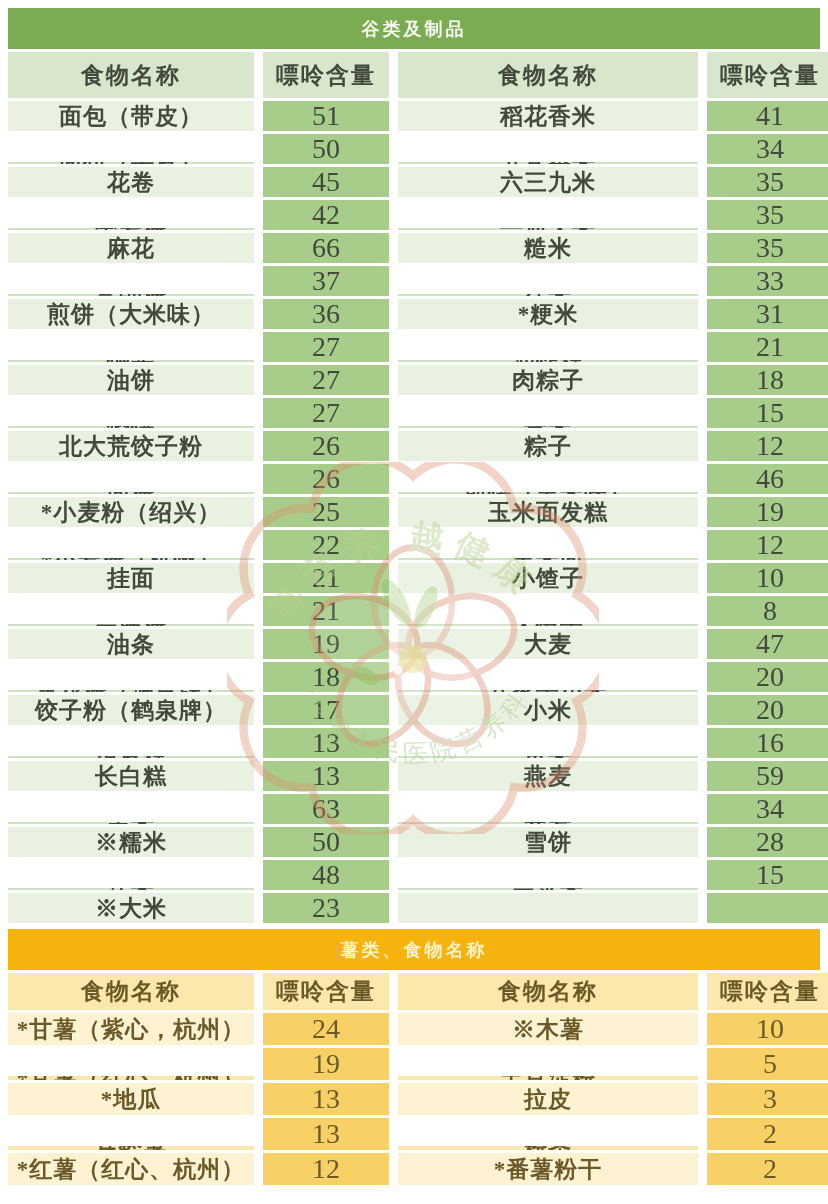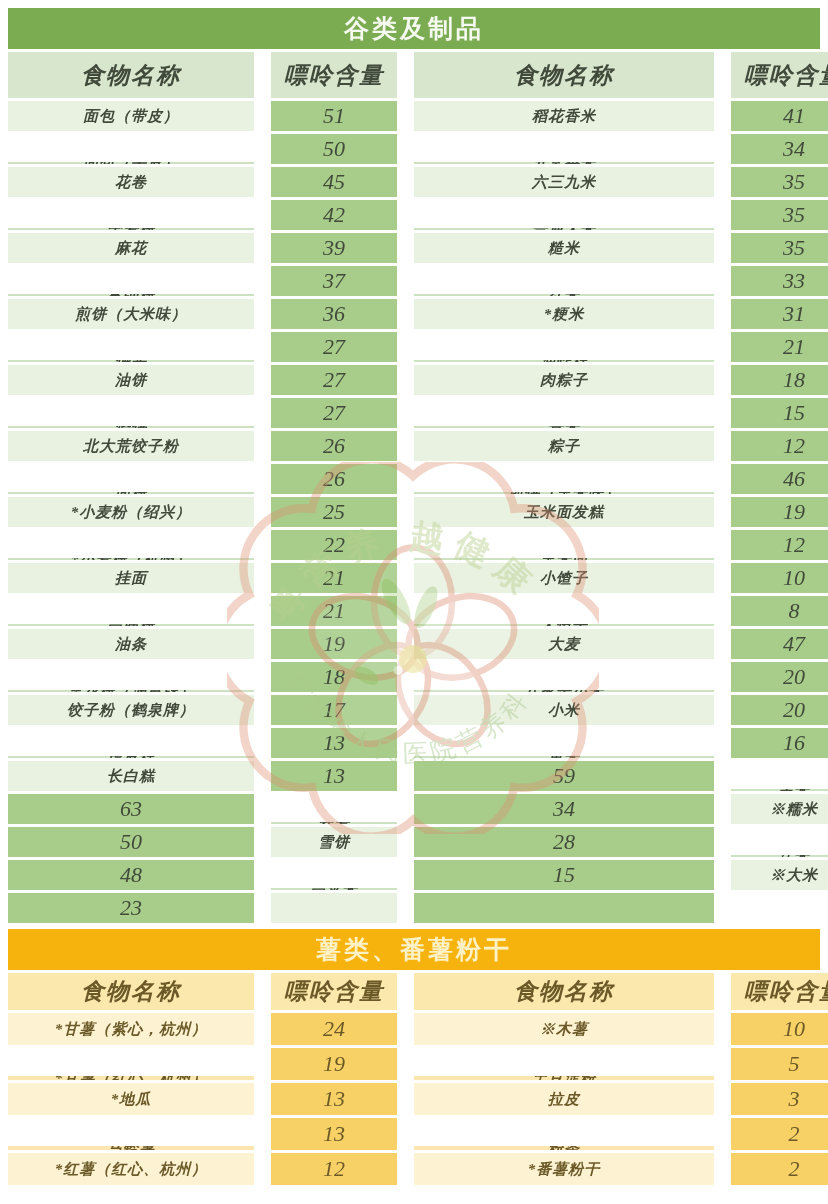--- a/index.html
+++ b/index.html
@@ -5,39 +5,38 @@
   html,body{margin:0;padding:0;background:#ffffff;}
   body{
     width:828px;height:1204px;overflow:hidden;position:relative;
     font-family:"Liberation Serif","DejaVu Serif",serif;
   }
   .page{position:relative;width:812px;margin:8px auto 0 auto;}
   .food-section{margin-bottom:6px;}
   .title-bar{
     height:41px;display:flex;align-items:center;justify-content:center;
     background:var(--title-bg);color:var(--title-text);
-    font-size:25px;font-weight:bold;letter-spacing:3px;margin-bottom:3px;
+    font-size:18px;font-weight:bold;letter-spacing:3px;margin-bottom:3px;
   }
   .food-grid{
     display:grid;
     grid-template-columns:246px 126px 300px 126px;
     grid-template-rows:var(--header-h);
     grid-auto-rows:var(--row-h);
-    gap:3px 17px;
-    font-style:italic;
+    gap:3px 9px;
   }
   .cell{
     display:flex;align-items:center;justify-content:center;
     color:var(--text);white-space:nowrap;overflow:hidden;
   }
   .cell.head{background:var(--header-bg);font-size:23px;font-weight:bold;letter-spacing:2px;}
-  .cell.name{font-size:15px;font-weight:bold;letter-spacing:1px;}
+  .cell.name{font-size:23px;font-weight:bold;letter-spacing:1px;}
   .cell.name.odd{background:var(--name-odd);}
   .cell.name.even{background:var(--name-even);margin-top:28px;}
-  .cell.value{background:var(--value-bg);font-size:22px;}
+  .cell.value{background:var(--value-bg);font-size:28px;}
   .watermark{
     position:absolute;left:219px;top:454px;width:372px;height:372px;
     pointer-events:none;opacity:0.5;
   }
 </style>
 </head>
 <body>
 
 <div class="page">
 
@@ -58,21 +57,21 @@
         <div class="cell value">34</div>
         <div class="cell name odd">花卷</div>
         <div class="cell value">45</div>
         <div class="cell name odd">六三九米</div>
         <div class="cell value">35</div>
         <div class="cell name even">全麦粉</div>
         <div class="cell value">42</div>
         <div class="cell name even">普通大米</div>
         <div class="cell value">35</div>
         <div class="cell name odd">麻花</div>
-        <div class="cell value">39</div>
+        <div class="cell value">66</div>
         <div class="cell name odd">糙米</div>
         <div class="cell value">35</div>
         <div class="cell name even">富强粉</div>
         <div class="cell value">37</div>
         <div class="cell name even">红米</div>
         <div class="cell value">33</div>
         <div class="cell name odd">煎饼（大米味）</div>
         <div class="cell value">36</div>
         <div class="cell name odd">*粳米</div>
         <div class="cell value">31</div>
@@ -123,20 +122,21 @@
         <div class="cell name odd">饺子粉（鹤泉牌）</div>
         <div class="cell value">17</div>
         <div class="cell name odd">小米</div>
         <div class="cell value">20</div>
         <div class="cell name even">虎皮糕</div>
         <div class="cell value">13</div>
         <div class="cell name even">黄米</div>
         <div class="cell value">16</div>
         <div class="cell name odd">长白糕</div>
         <div class="cell value">13</div>
+        <div class="cell name odd">燕麦</div>
         <div class="cell value">59</div>
         <div class="cell name even">黑米</div>
         <div class="cell value">63</div>
         <div class="cell name even">荞麦</div>
         <div class="cell value">34</div>
         <div class="cell name odd">※糯米</div>
         <div class="cell value">50</div>
         <div class="cell name odd">雪饼</div>
         <div class="cell value">28</div>
         <div class="cell name even">江米</div>
@@ -144,21 +144,21 @@
         <div class="cell name even">高粱米</div>
         <div class="cell value">15</div>
         <div class="cell name odd">※大米</div>
         <div class="cell value">23</div>
         <div class="cell name odd"></div>
         <div class="cell value"></div>
       </div>
   </section>
 
   <section class="food-section" style="--title-bg: #f7b30d; --title-text: #fdf2c7; --header-bg: #fbe8ac; --name-odd: #fdf3d3; --name-even: #fae6ae; --value-bg: #f7d166; --text: #6b5a28; --header-h: 37px; --row-h: 32px;">
-    <div class="title-bar">薯类、番薯粉干</div>
+    <div class="title-bar">薯类、食物名称</div>
     <div class="food-grid">
         <div class="cell head">食物名称</div>
         <div class="cell head">嘌呤含量</div>
         <div class="cell head">食物名称</div>
         <div class="cell head">嘌呤含量</div>
         <div class="cell name odd">*甘薯（紫心，杭州）</div>
         <div class="cell value">24</div>
         <div class="cell name odd">※木薯</div>
         <div class="cell value">10</div>
         <div class="cell name even">*甘薯（红心，杭州）</div>

